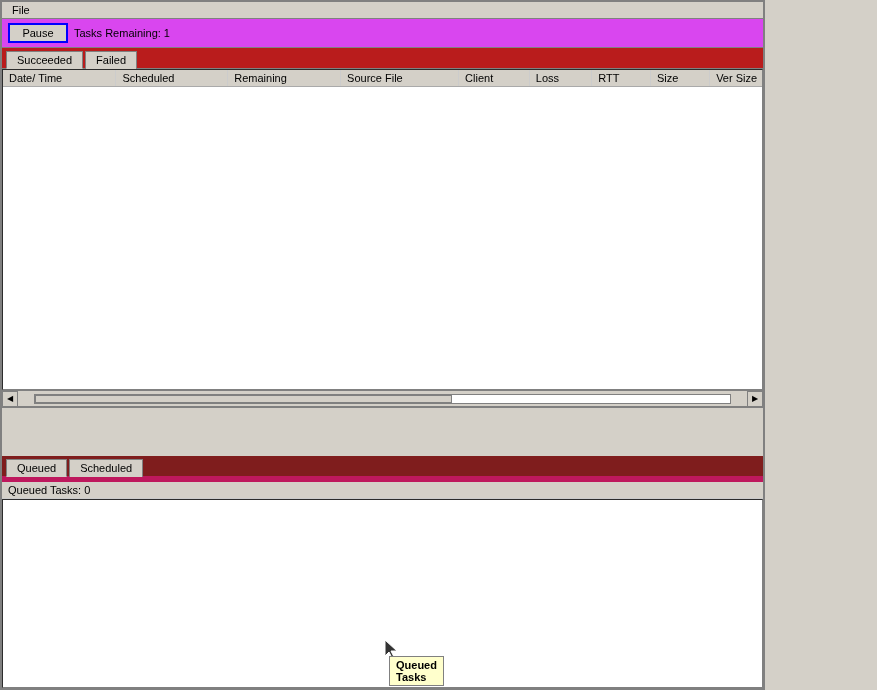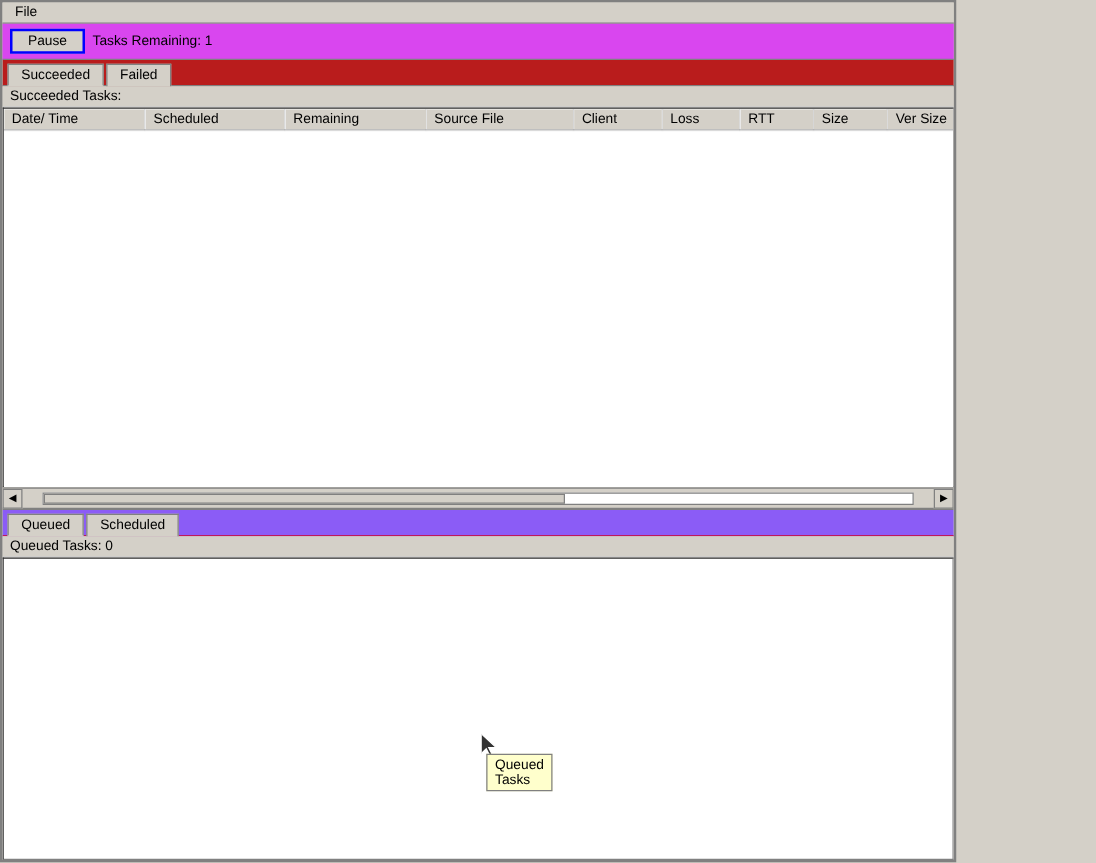--- a/index.html
+++ b/index.html
@@ -142,40 +142,42 @@
     }
 
     .lower-panel {
       height: 280px;
       display: flex;
       flex-direction: column;
     }
 
     .lower-tabs-bar {
       display: flex;
-      background: #8b5cf6;
+      background: #7f1d1d;
       padding: 2px 4px 0;
-      border-bottom: 1px solid #be185d;
+      border-bottom: 6px solid #be185d;
+      margin-top: 48px;
     }
 
     .lower-content {
       flex: 1;
       background: #ffffff;
       border: 1px inset #808080;
       position: relative;
       overflow: hidden;
     }
 
     .tooltip-box {
       position: absolute;
       background: #ffffcc;
       border: 1px solid #808080;
       padding: 2px 6px;
       font-size: 11px;
       pointer-events: none;
+      font-weight: bold;
     }
 
     .scrollbar-area {
       height: 16px;
       background: #d4d0c8;
       border-top: 1px solid #808080;
       display: flex;
       align-items: center;
     }
 
@@ -229,23 +231,20 @@
     <div class="upper-panel">
       <div class="tabs-bar">
         <div class="tab active">
           <span>Succeeded</span>
         </div>
         <div class="tab">
           <span>Failed</span>
         </div>
       </div>
 
-      <div class="panel-title">
-        <span>Succeeded Tasks:</span>
-      </div>
 
       <div class="table-container">
         <table class="data-table">
           <thead>
             <tr>
               <th><span>Date/ Time</span></th>
               <th><span>Scheduled</span></th>
               <th><span>Remaining</span></th>
               <th><span>Source File</span></th>
               <th><span>Client</span></th>

